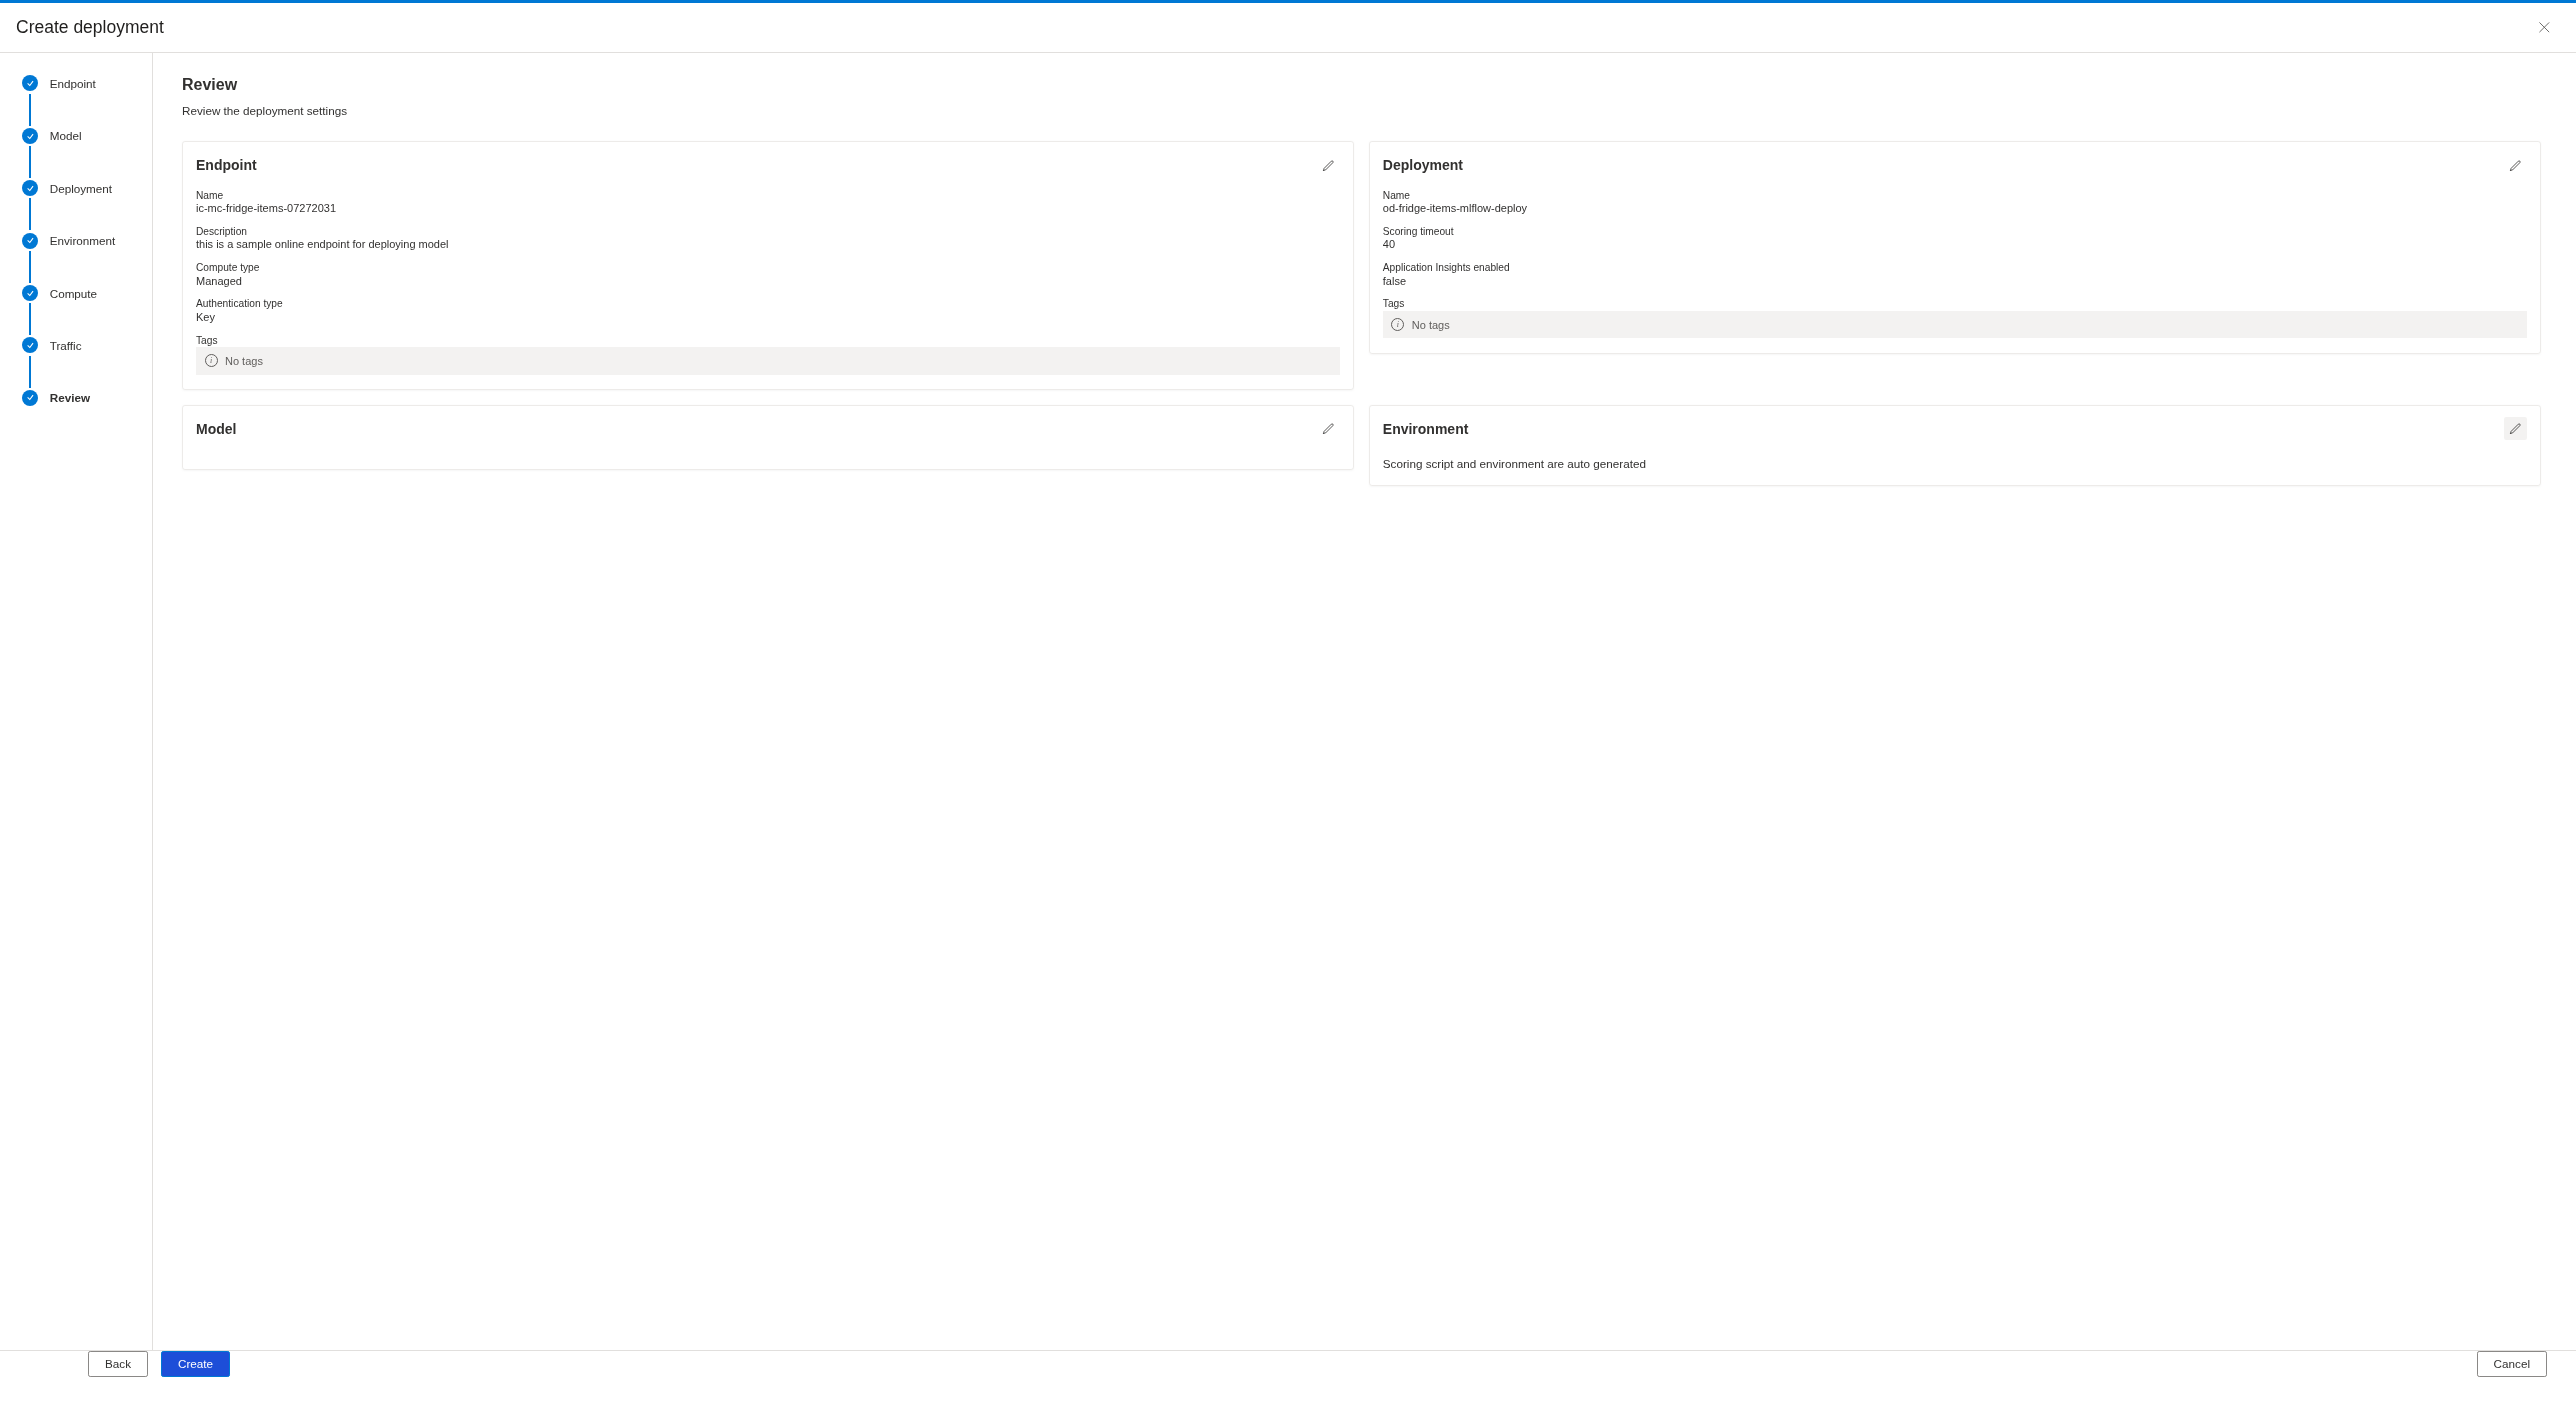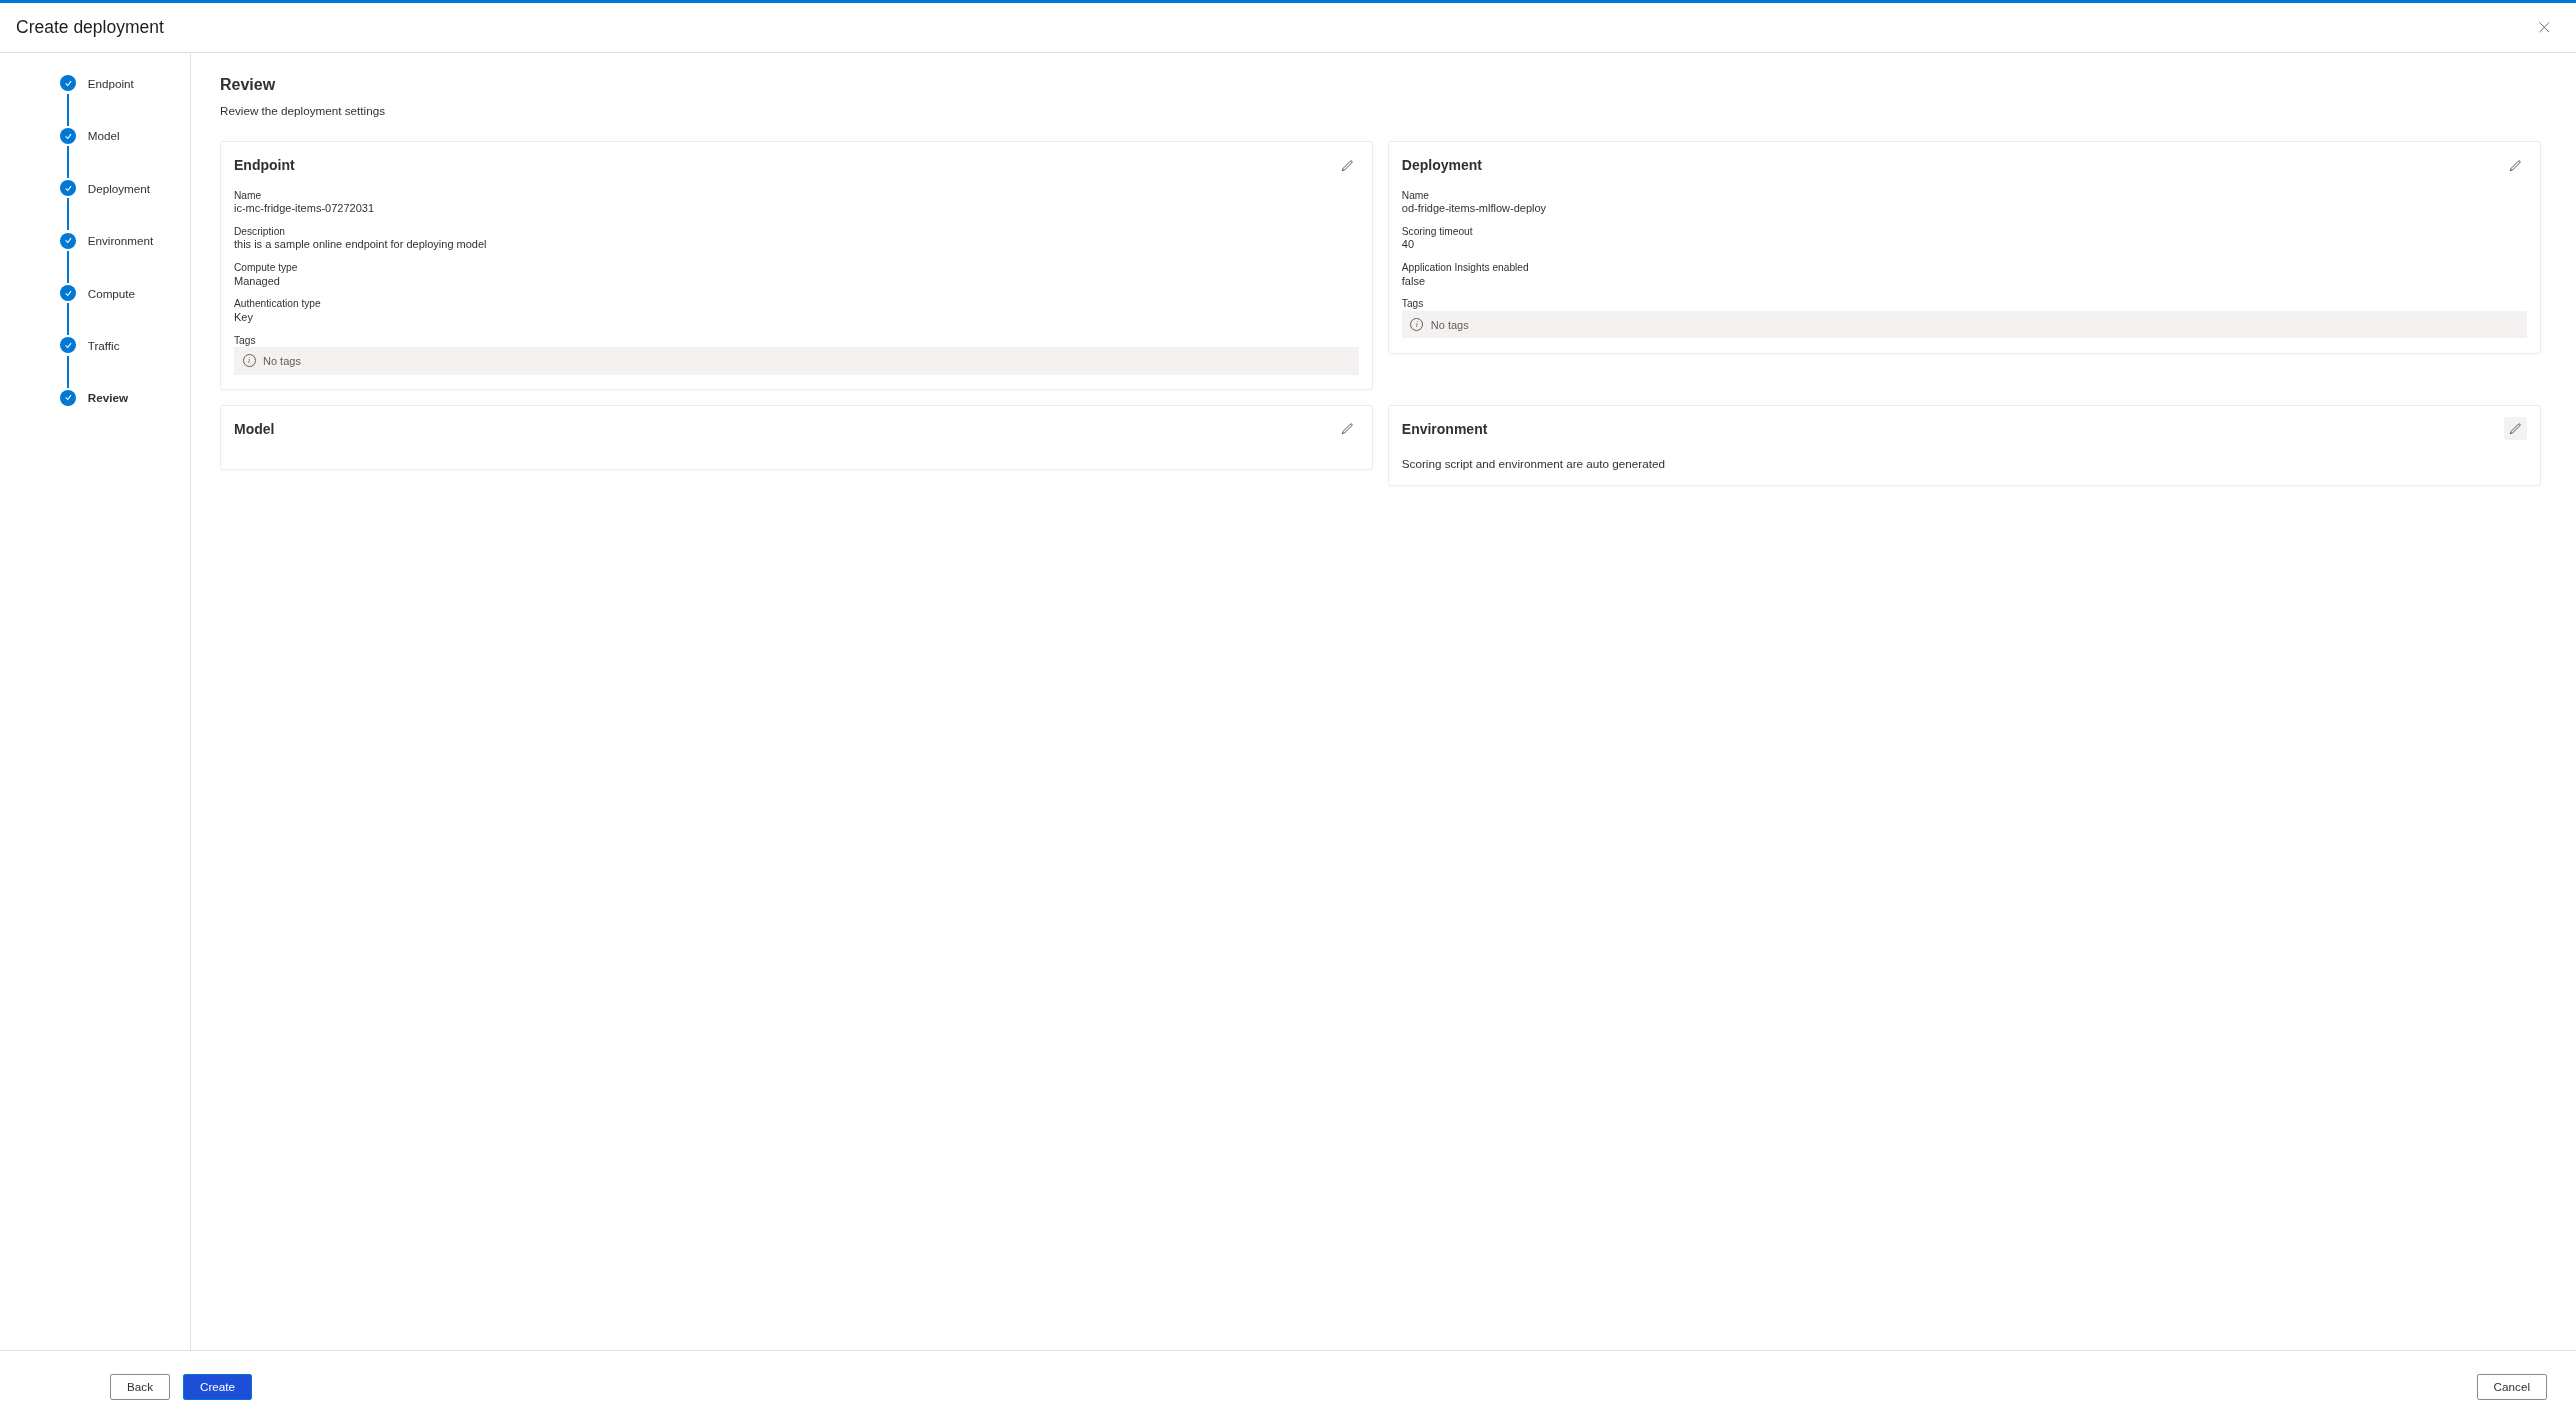--- a/index.html
+++ b/index.html
@@ -36,21 +36,20 @@
     align-items: center;
     justify-content: center;
     cursor: pointer;
     color: #605e5c;
   }
   .close-btn svg { width: 14.6px; height: 14.6px; }
 
   .body {
     display: flex;
     height: calc(100% - 52px - 50px - 2.9px); 
-    padding-left: 38px;
   }
 
   
   .steps {
     width: 153px;
     border-right: 0.7px solid #e1dfdd;
     padding: 20.4px 0 0 22px;
   }
   .step {
     display: flex;
@@ -171,23 +170,23 @@
   .main::-webkit-scrollbar { width: 11.7px; }
   .main::-webkit-scrollbar-track { background: #f3f2f1; }
   .main::-webkit-scrollbar-thumb { background: #c8c6c4; border-radius: 0; }
   .main::-webkit-scrollbar-button { background: #f3f2f1; height: 11.7px; }
 
   
   .footer {
     height: 50px;
     border-top: 0.7px solid #e1dfdd;
     display: flex;
-    align-items: flex-end;
+    align-items: flex-start;
     justify-content: space-between;
-    padding: 0 29px 0 110px; 
+    padding: 0 29px 0 88px; 
   }
   .footer .left { display:flex; gap: 13px; }
   .btn {
     height: 26px;
     padding: 0 16px;
     font-size: 11.7px;
     border-radius: 2.2px;
     cursor: pointer;
     display: inline-flex;
     align-items: center;

